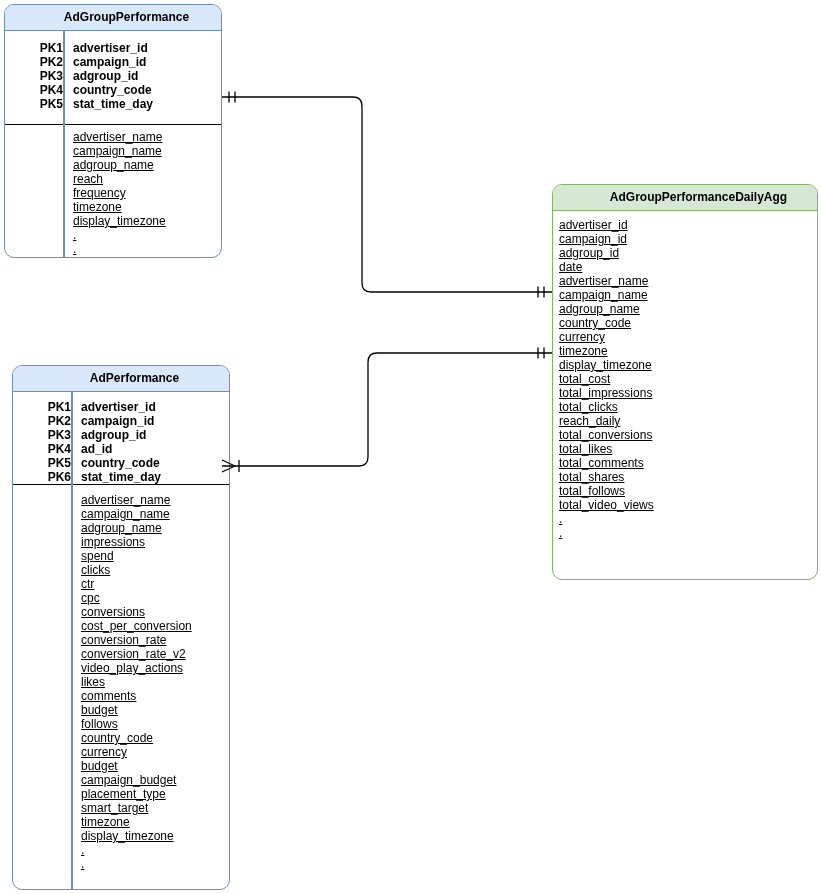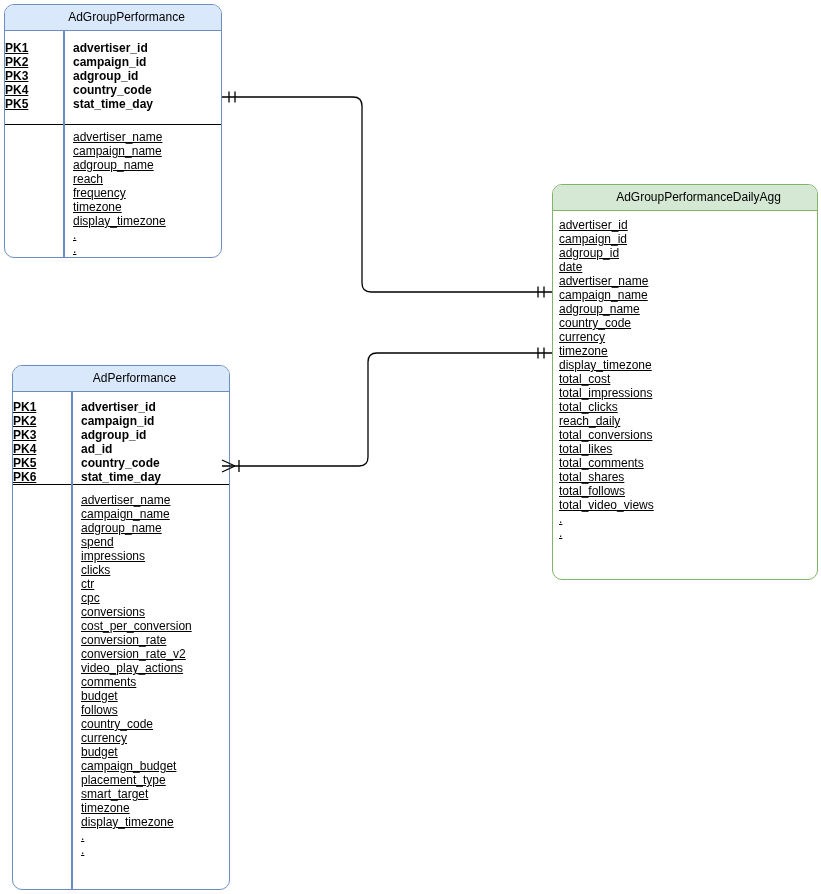--- a/index.html
+++ b/index.html
@@ -9,32 +9,32 @@
   }
   *{box-sizing:border-box;margin:0;padding:0;}
   html,body{background:var(--bg);}
   body{font-family:"Liberation Sans",sans-serif;color:var(--text);}
   .canvas{position:relative;width:821px;height:894px;background:var(--bg);overflow:hidden;}
 
   .er-table{position:absolute;background:#fff;border-radius:10px;overflow:hidden;font-size:12px;line-height:14px;}
   .er-table.blue{border:1.5px solid var(--blue-border);}
   .er-table.green{border:1.5px solid var(--green-border);}
 
-  .er-header{height:26px;line-height:24px;text-align:center;font-weight:normal;font-size:12px;padding-left:27px;}
+  .er-header{height:26px;line-height:24px;text-align:center;font-weight:bold;font-size:12px;padding-left:27px;}
   .blue .er-header{background:var(--blue-fill);border-bottom:1.5px solid var(--blue-border);}
   .green .er-header{background:var(--green-fill);border-bottom:1.5px solid var(--green-border);}
 
   .er-body{position:relative;height:calc(100% - 26px);}
   .vdivider{position:absolute;left:58px;top:0;bottom:0;width:1.5px;}
   .blue .vdivider{background:var(--blue-border);}
   .hdivider{border-top:1px solid var(--line);height:0;width:100%;}
 
   .pk-section{position:relative;}
   .pk-row{display:flex;height:14px;}
-  .pk-key{width:58px;text-align:left;font-weight:bold;flex:0 0 58px;text-decoration:underline;}
+  .pk-key{width:58px;text-align:right;font-weight:bold;flex:0 0 58px;}
   .pk-field{padding-left:10px;font-weight:bold;white-space:nowrap;}
   .field-row{height:14px;white-space:nowrap;text-decoration:underline;}
   .indent-fields .field-row{padding-left:68px;}
   .flat-fields .field-row{padding-left:6px;}
 
   svg.connectors{position:absolute;left:0;top:0;pointer-events:none;}
   svg.connectors path{fill:none;stroke:var(--line);stroke-width:1.3;}
 </style>
 </head>
 <body>
@@ -110,30 +110,31 @@
           <div class="pk-row">
             <span class="pk-key">PK6</span>
             <span class="pk-field">stat_time_day</span>
           </div>
         </div>
       <div class="hdivider"></div>
       <div class="field-section indent-fields" style="padding-top:8px;">
           <div class="field-row">advertiser_name</div>
           <div class="field-row">campaign_name</div>
           <div class="field-row">adgroup_name</div>
+          <div class="field-row">impressions</div>
           <div class="field-row">spend</div>
-          <div class="field-row">impressions</div>
           <div class="field-row">clicks</div>
           <div class="field-row">ctr</div>
           <div class="field-row">cpc</div>
           <div class="field-row">conversions</div>
           <div class="field-row">cost_per_conversion</div>
           <div class="field-row">conversion_rate</div>
           <div class="field-row">conversion_rate_v2</div>
           <div class="field-row">video_play_actions</div>
+          <div class="field-row">likes</div>
           <div class="field-row">comments</div>
           <div class="field-row">budget</div>
           <div class="field-row">follows</div>
           <div class="field-row">country_code</div>
           <div class="field-row">currency</div>
           <div class="field-row">budget</div>
           <div class="field-row">campaign_budget</div>
           <div class="field-row">placement_type</div>
           <div class="field-row">smart_target</div>
           <div class="field-row">timezone</div>

